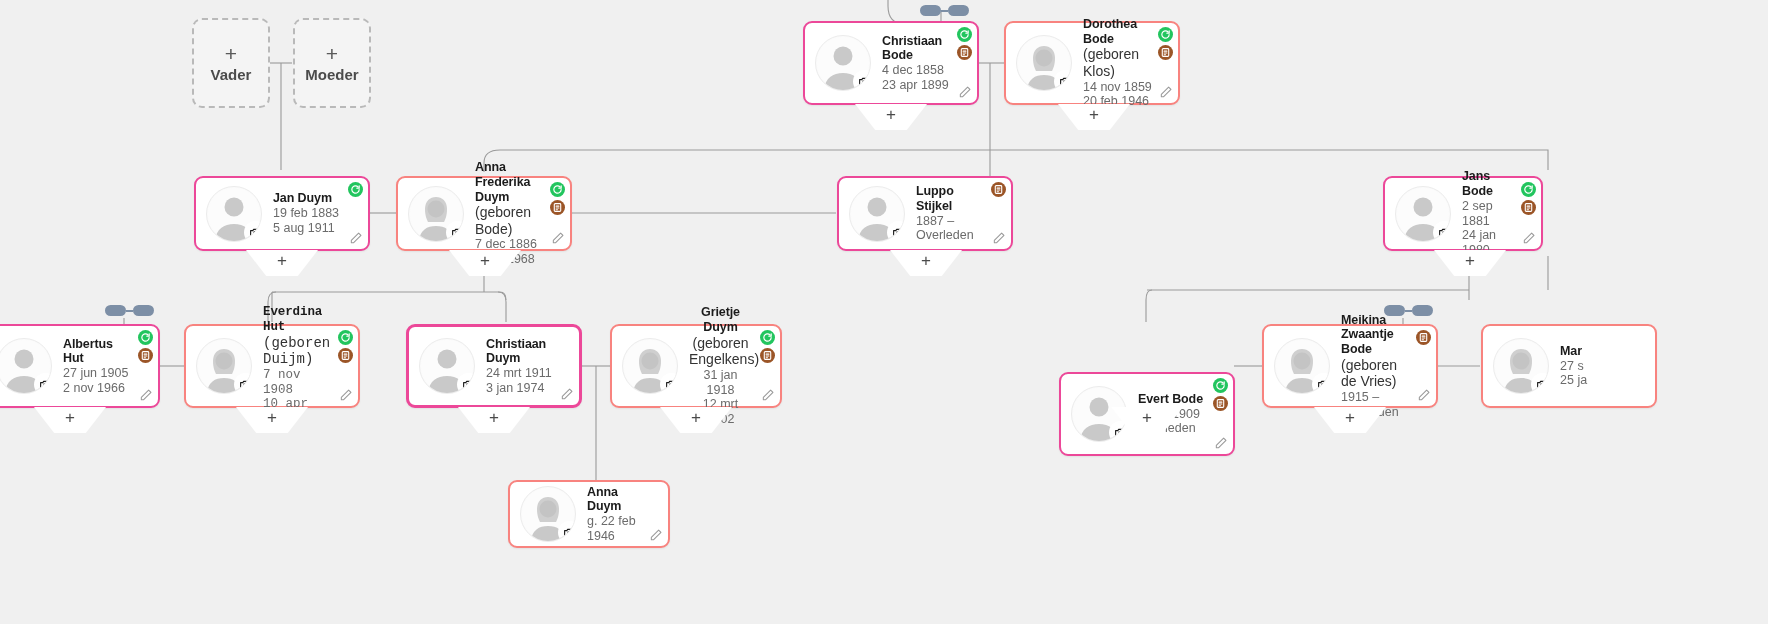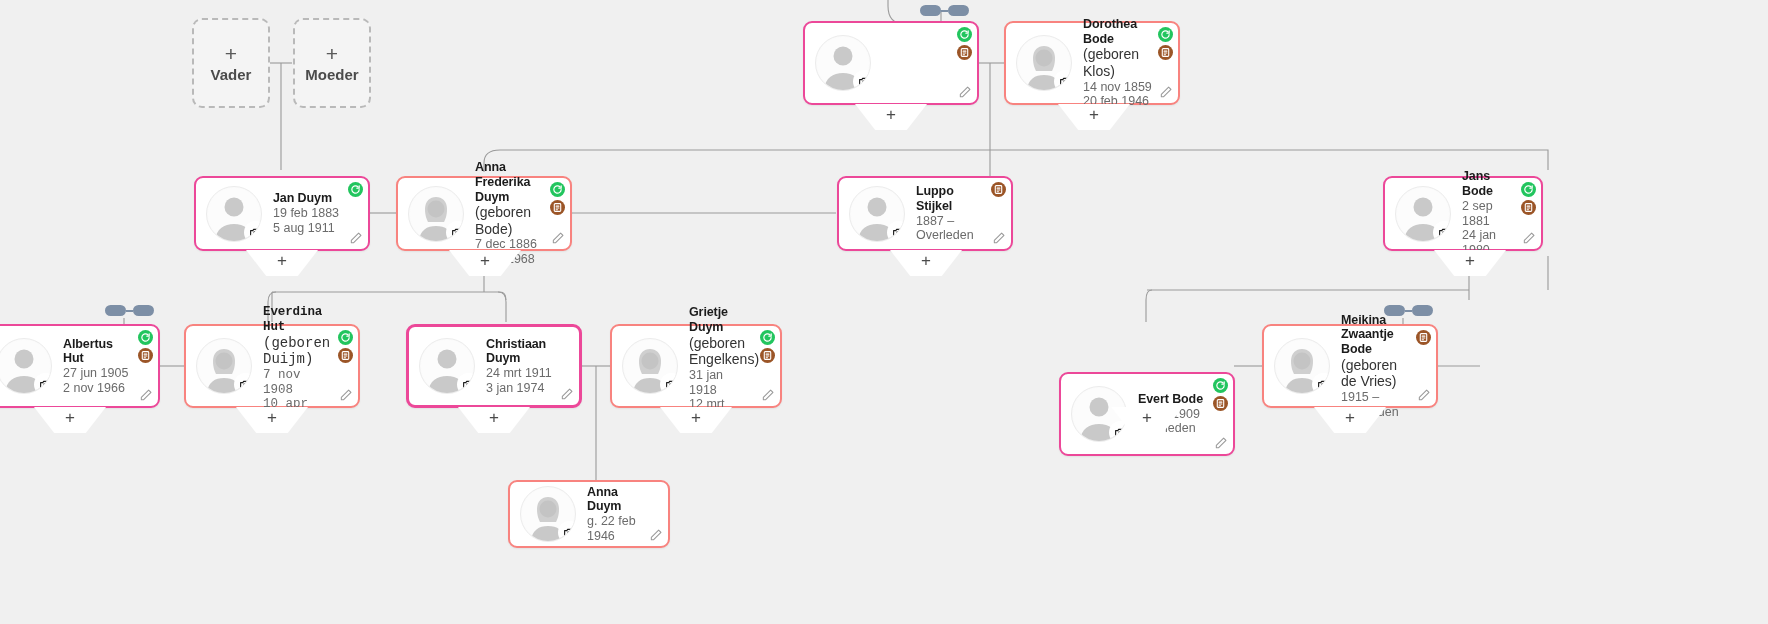--- a/index.html
+++ b/index.html
@@ -273,20 +273,25 @@
           <circle cx="27" cy="20" r="9.5" fill="#c9c9c9"></circle>
           <path d="M8 54c1-12 9-17 19-17s18 5 19 17z" fill="#c9c9c9"></path>
         </svg>
         <span class="cam">
           <svg viewBox="0 0 24 24" fill="none" stroke="#1c1c1c" stroke-width="2.1">
             <path d="M3 8.5h4l1.6-2.2h6.8L17 8.5h4v10H3z" stroke-linejoin="round"></path>
             <circle cx="12" cy="13" r="3.2"></circle>
           </svg>
         </span>
       </div>
+      <div class="txt">
+        <div class="pname">Christiaan Bode</div>
+        <div class="pdate">4 dec 1858</div>
+        <div class="pdate">23 apr 1899</div>
+      </div>
       <div class="badges">
         <span class="badge sync">
           <svg viewBox="0 0 24 24" fill="none" stroke="#fff" stroke-width="2.6" stroke-linecap="round">
             <path d="M20 12a8 8 0 1 1-2.6-5.9"></path>
               <path d="M20 4v5h-5"></path>
           </svg>
         </span>
         <span class="badge doc">
           <svg viewBox="0 0 24 24" fill="none" stroke="#fff" stroke-width="2.4" stroke-linecap="round">
             <rect x="5" y="3.5" width="14" height="17" rx="2"></rect>
@@ -646,21 +651,21 @@
           <path d="M16.5 3.5l4 4L8 20H4v-4z"></path>
         </svg>
       </span>
     </div>
   </div>
   <div class="plustab" style="left:458px; top:407px;">
     <span class="shape"></span>
     <span class="sign">+</span>
   </div>
 
-  <div class="card female" style="left:610px; top:324px; width:172px; height:84px;">
+  <div class="card female" style="left:610px; top:324px; width:172px; height:84px;text-align:center;">
     <div class="card-inner">
       <div class="avatar">
         <svg viewBox="0 0 54 54">
           <circle cx="27" cy="27" r="26" fill="#fcfcfc"></circle>
           <path d="M16 22c0-8 5-12 11-12s11 4 11 12c0 7-2 11-3 13H19c-1-2-3-6-3-13z" fill="#cfcfcf"></path>
           <circle cx="27" cy="22" r="8.5" fill="#c4c4c4"></circle>
           <path d="M10 54c1-11 8-15 17-15s16 4 17 15z" fill="#c9c9c9"></path>
         </svg>
         <span class="cam">
           <svg viewBox="0 0 24 24" fill="none" stroke="#1c1c1c" stroke-width="2.1">
@@ -809,14 +814,37 @@
           <path d="M16.5 3.5l4 4L8 20H4v-4z"></path>
         </svg>
       </span>
     </div>
   </div>
   <div class="plustab" style="left:1314px; top:407px;">
     <span class="shape"></span>
     <span class="sign">+</span>
   </div>
 
+  <div class="card female" style="left:1481px; top:324px; width:176px; height:84px;">
+    <div class="card-inner">
+      <div class="avatar">
+        <svg viewBox="0 0 54 54">
+          <circle cx="27" cy="27" r="26" fill="#fcfcfc"></circle>
+          <path d="M16 22c0-8 5-12 11-12s11 4 11 12c0 7-2 11-3 13H19c-1-2-3-6-3-13z" fill="#cfcfcf"></path>
+          <circle cx="27" cy="22" r="8.5" fill="#c4c4c4"></circle>
+          <path d="M10 54c1-11 8-15 17-15s16 4 17 15z" fill="#c9c9c9"></path>
+        </svg>
+        <span class="cam">
+          <svg viewBox="0 0 24 24" fill="none" stroke="#1c1c1c" stroke-width="2.1">
+            <path d="M3 8.5h4l1.6-2.2h6.8L17 8.5h4v10H3z" stroke-linejoin="round"></path>
+            <circle cx="12" cy="13" r="3.2"></circle>
+          </svg>
+        </span>
+      </div>
+      <div class="txt">
+        <div class="pname">Mar</div>
+        <div class="pdate">27 s</div>
+        <div class="pdate">25 ja</div>
+      </div>
+    </div>
+  </div>
 
 </div>
 
 </body></html>

